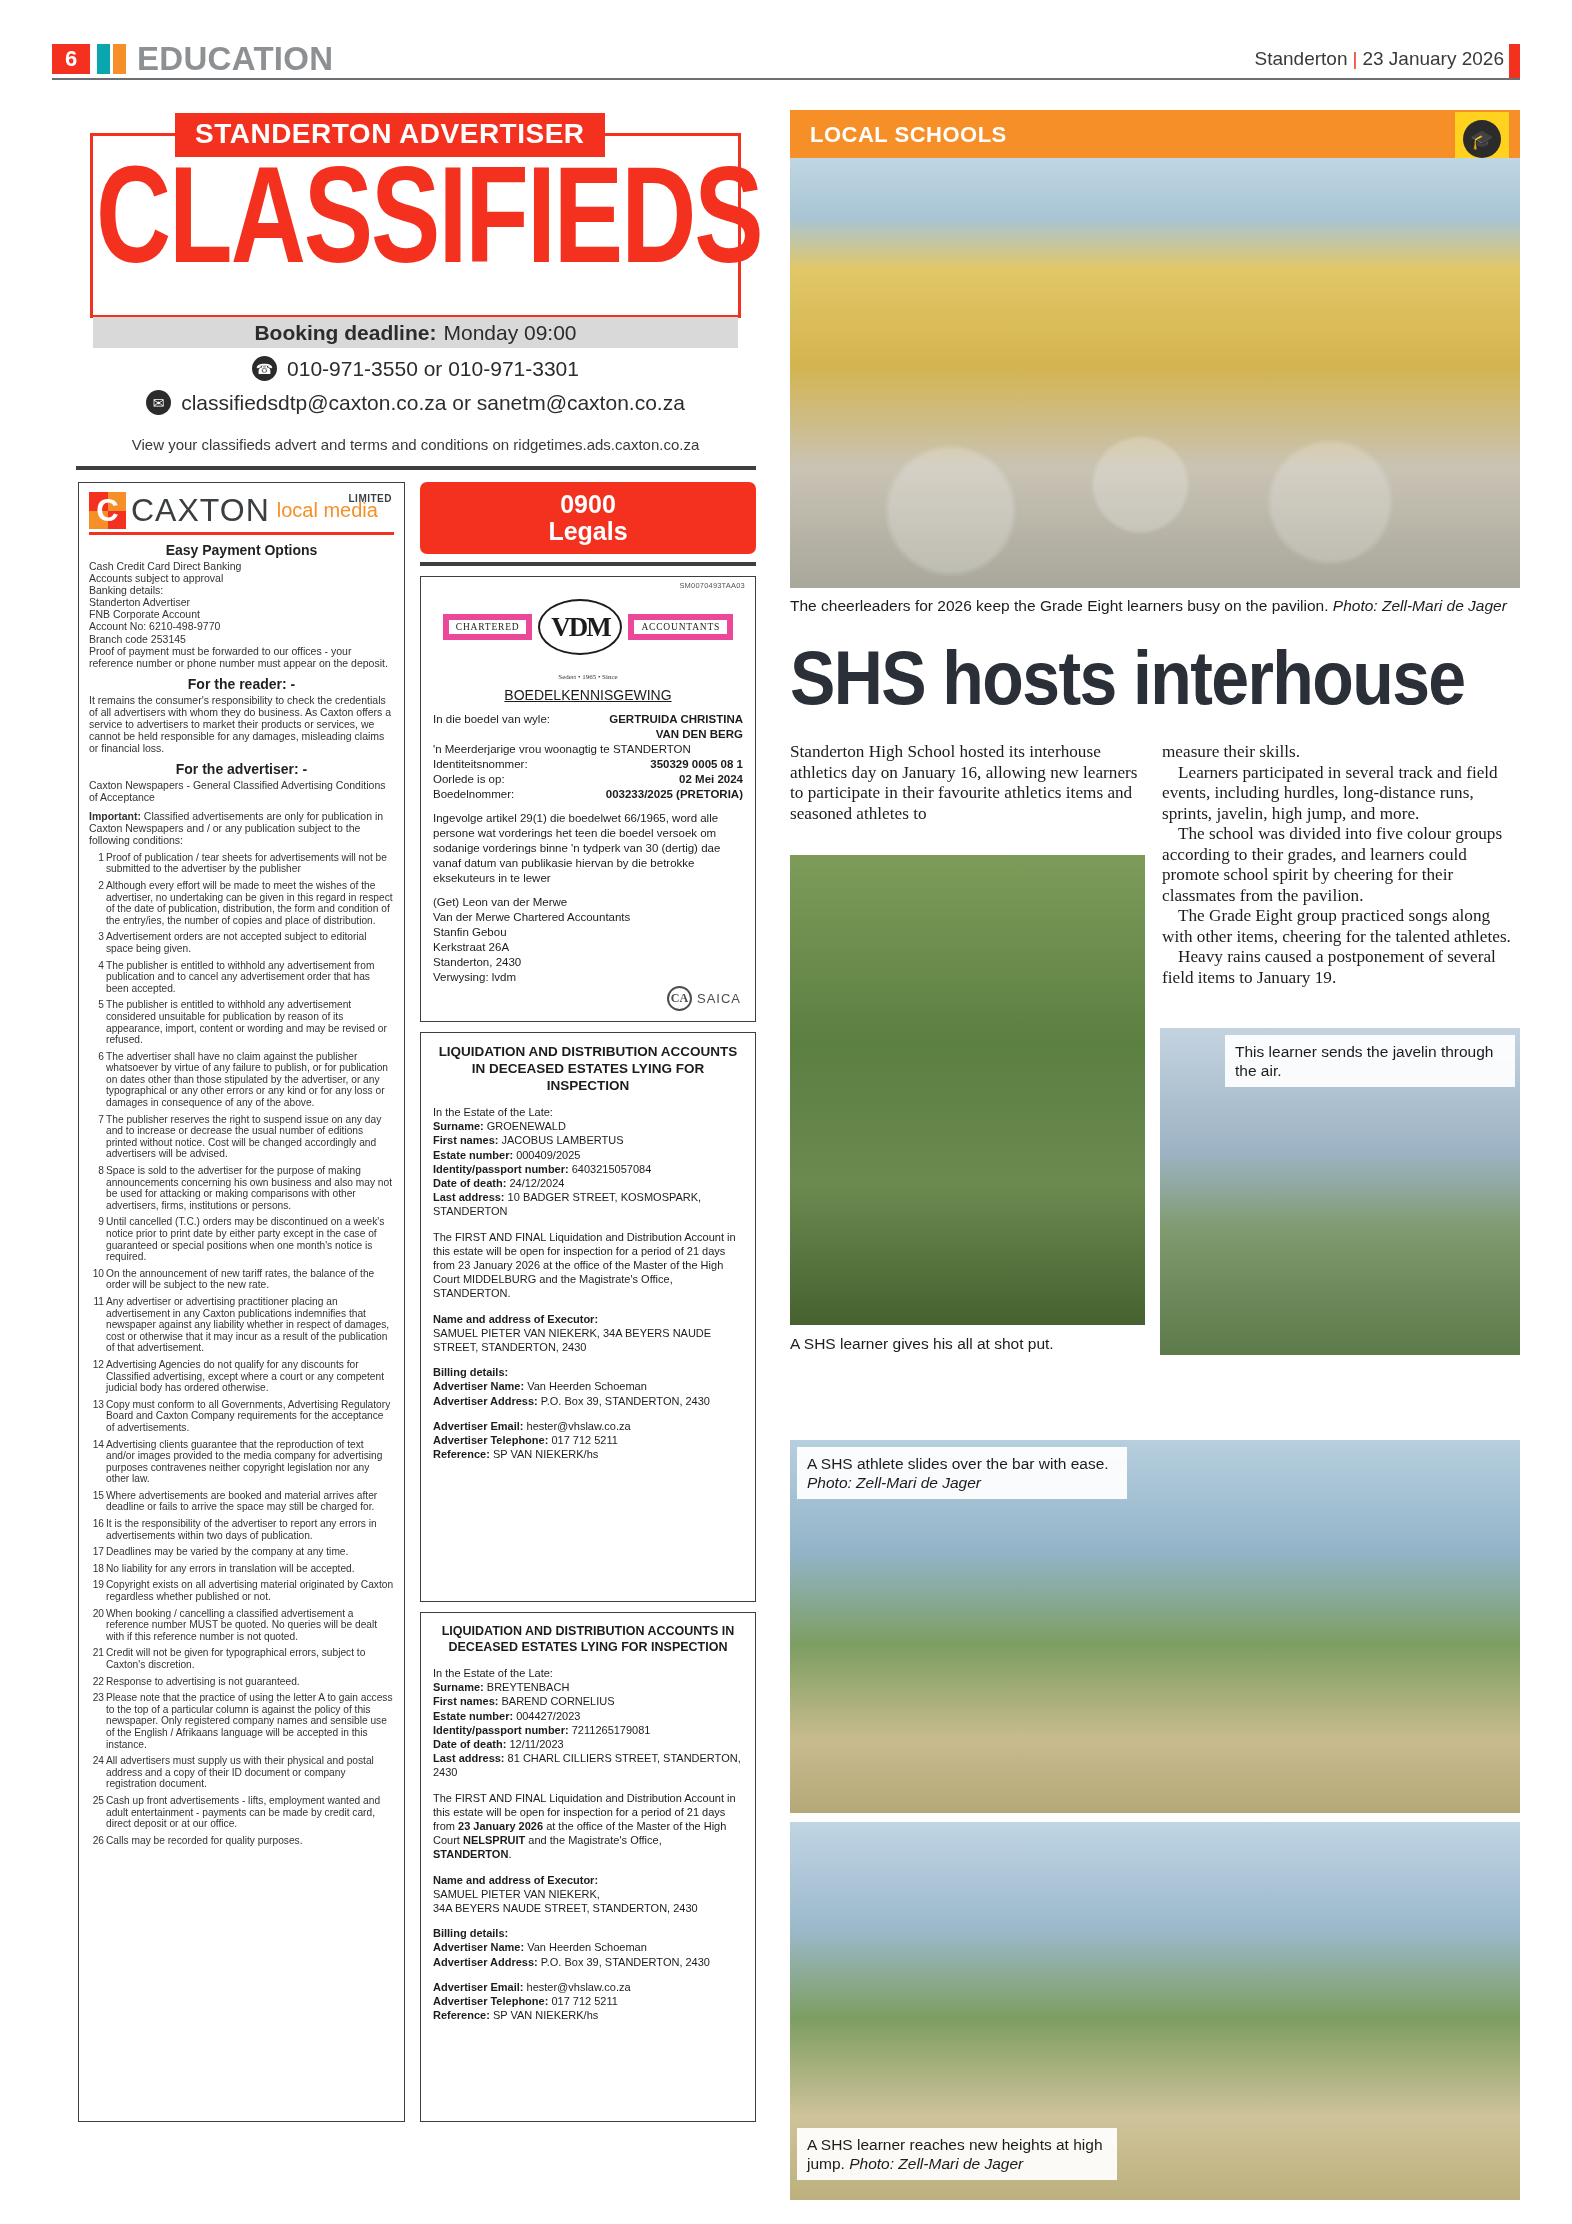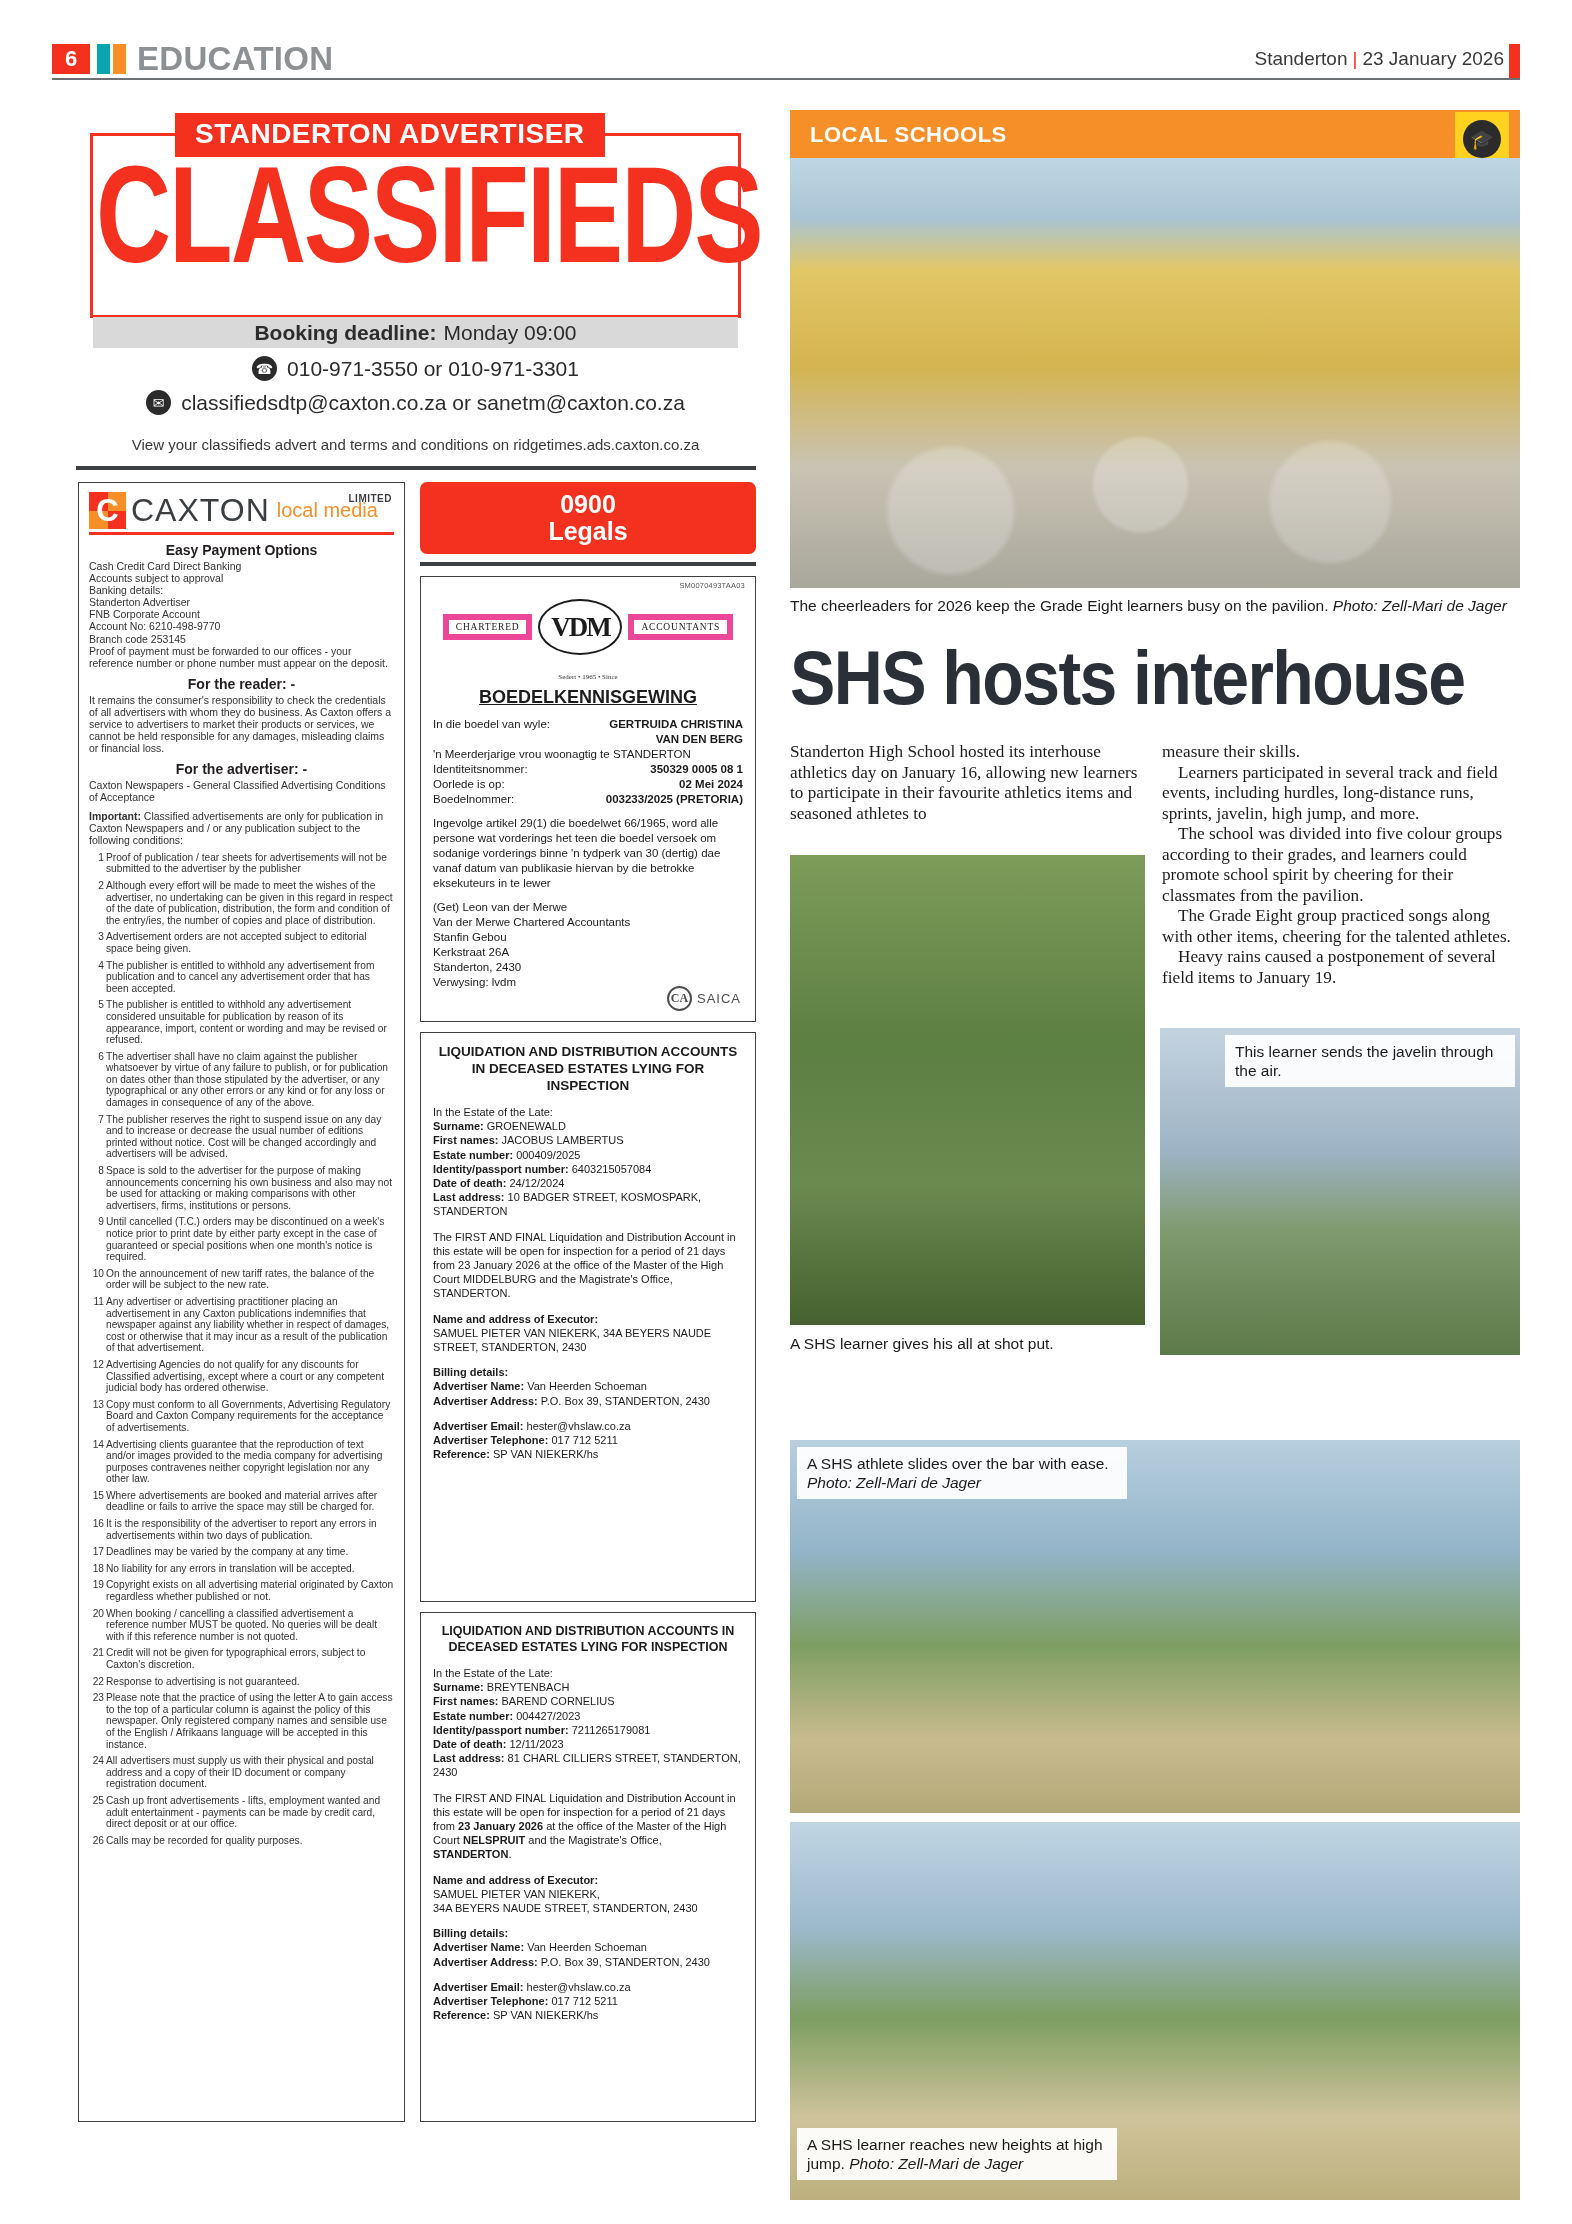--- a/index.html
+++ b/index.html
@@ -174,21 +174,21 @@
     font-family: "Liberation Serif", serif;
   }
   .vdm-oval {
     width: 84px; height: 56px; border: 2px solid #1c1c1c;
     border-radius: 50%; display: flex; align-items: center; justify-content: center;
     font-family: "Liberation Serif", serif; font-weight: bold;
     font-size: 27px; letter-spacing: -2px; color: #1c1c1c;
   }
   .vdm-since { font-size: 7px; color: #333; margin-top: 18px; font-family: "Liberation Serif", serif; }
   .notice-title {
-    text-align: center; font-size: 18px; font-weight: bold;
+    text-align: center; font-size: 14px; font-weight: normal;
     text-decoration: underline; margin: 6px 0 9px 0; color: #1c1c1c;
   }
   .kv { display: flex; font-size: 11.5px; line-height: 15px; color: #1c1c1c; }
   .kv .k { flex: none; }
   .kv .v { font-weight: bold; margin-left: auto; text-align: right; }
   .nl { font-size: 11.5px; line-height: 15px; color: #1c1c1c; }
   .nl.sp { margin-top: 9px; }
   .saica {
     display: flex; align-items: center; gap: 5px;
     position: absolute; right: 14px; bottom: 10px;

